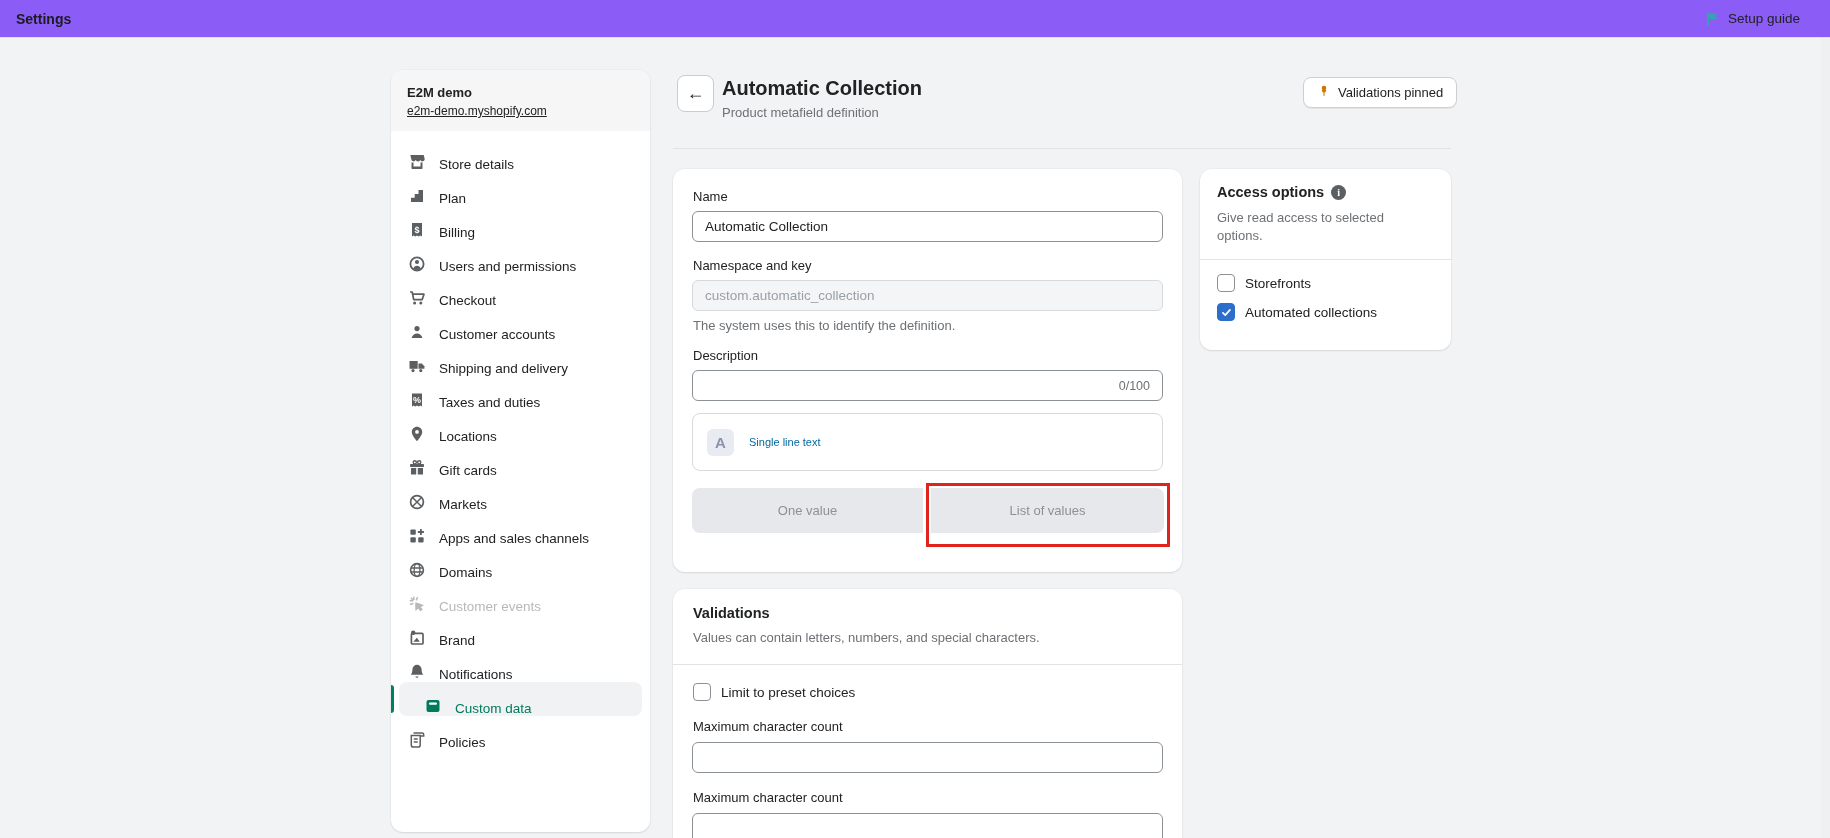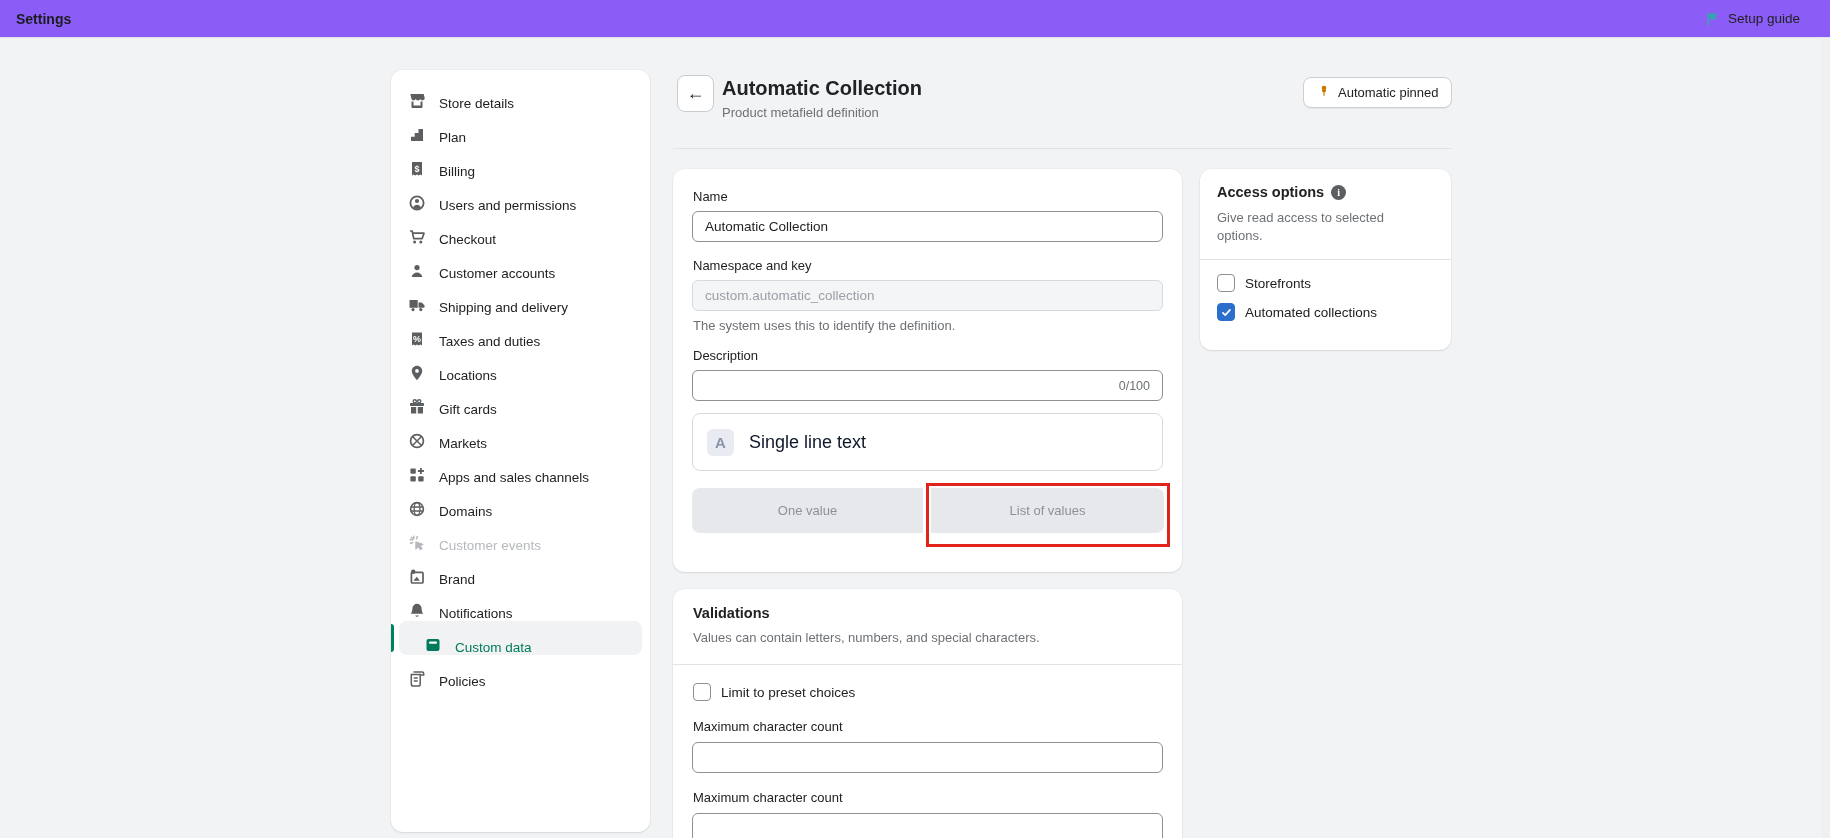--- a/index.html
+++ b/index.html
@@ -85,21 +85,21 @@
   .type-box {
     position:absolute; left:19px; top:244px; width:471px; height:58px;
     border:1px solid #d7dadd; border-radius:8px;
     display:flex; align-items:center; gap:15px; padding:0 14px;
   }
   .type-letter {
     width:27px; height:27px; background:#e9ebf2; border-radius:6px;
     display:flex; align-items:center; justify-content:center;
     font-size:15px; font-weight:600; color:#8c92a8;
   }
-  .type-name { font-size:18px; font-weight:500; color:#0f172a; }
+  .type-name { font-size:11px; font-weight:500; color:#0369a1; }
   .seg-btn {
     position:absolute; top:319px; height:45px; background:#e7e8eb;
     display:flex; align-items:center; justify-content:center;
     font-size:13px; color:#8c9196; cursor:default;
   }
   .seg-one { left:19px; width:231px; border-radius:8px 0 0 8px;text-align:right; }
   .seg-list { left:258px; width:233px; border-radius:0 8px 8px 0; }
   .annotation-red {
     position:absolute; left:253px; top:314px; width:244px; height:64px;
     border:3px solid #e0231c; pointer-events:none; z-index:3;
@@ -137,20 +137,24 @@
           <path d="M4 2.5v15" stroke="#36a3b2" stroke-width="2" stroke-linecap="round" fill="none"></path>
           <path d="M5.5 3h10l-2.6 3.6 2.6 3.6h-10z" fill="#36a3b2"></path>
         </svg>
       </span>
     <span>Setup guide</span>
   </div>
 </div>
 <div class="scroll-track"></div>
 
 <div class="sidebar">
+  <div class="sidebar-header">
+    <div class="store-name">E2M demo</div>
+    <a class="store-domain">e2m-demo.myshopify.com</a>
+  </div>
   <div class="side-list">
 
     <div class="side-item">
       <span class="ic">
           <svg viewBox="0 0 20 20">
             <path d="M3.3 3h13.4l1 4.1c0 1.3-1 2.3-2.3 2.3-.9 0-1.7-.5-2.1-1.3-.4.8-1.2 1.3-2.1 1.3h-.4c-.9 0-1.7-.5-2.1-1.3-.4.8-1.2 1.3-2.1 1.3-1.3 0-2.3-1-2.3-2.3z"></path>
             <path d="M4.5 10.6V16c0 .6.4 1 1 1h9c.6 0 1-.4 1-1v-5.4h-2v3.9h-7v-3.9z"></path>
           </svg>
         </span>
       <span class="lbl">Store details</span>
@@ -344,21 +348,21 @@
 
 <div class="back-btn">←</div>
 <div class="page-title">Automatic Collection</div>
 <div class="page-subtitle">Product metafield definition</div>
 <div class="pinned-btn">
   <span><svg width="14" height="14" viewBox="0 0 20 20" fill="#ca7601">
         <circle cx="10" cy="5.8" r="3.3"></circle>
         <path d="M6.8 8.4h6.4l-1.2 3.4H8z"></path>
         <rect x="9.2" y="11.5" width="1.6" height="5.5" rx="0.8"></rect>
       </svg></span>
-  <span>Automatic pinned</span>
+  <span>Validations pinned</span>
 </div>
 <div class="header-divider"></div>
 
 <div class="card card-main">
   <div class="f-label" style="top:20px">Name</div>
   <div class="f-input" style="top:42px">
       <span>Automatic Collection</span>
     </div>
 
   <div class="f-label" style="top:89px">Namespace and key</div>

